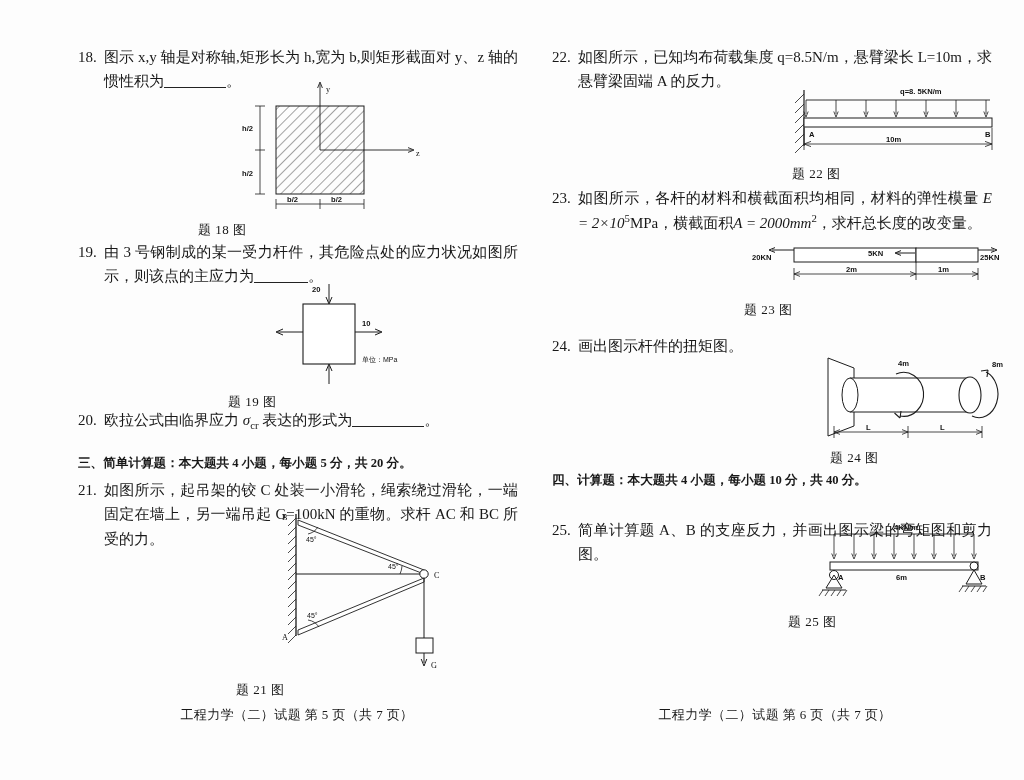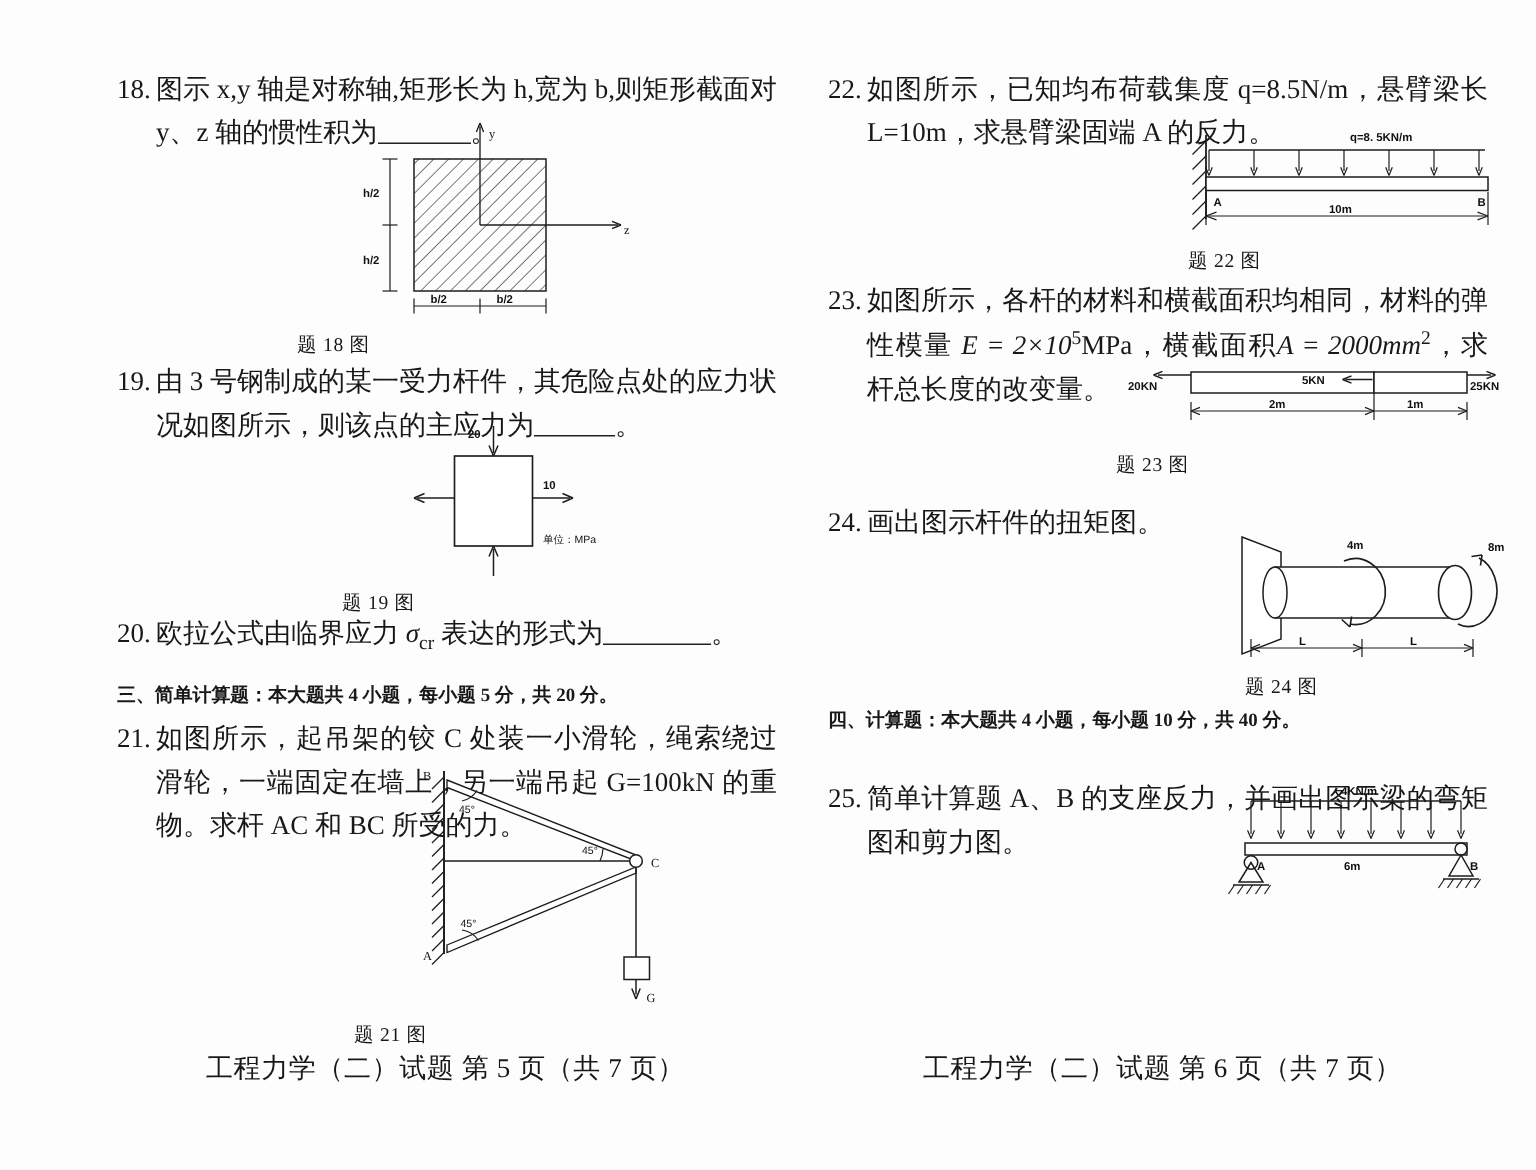--- a/index.html
+++ b/index.html
@@ -9,37 +9,37 @@
     font-family:"Liberation Serif","DejaVu Serif",serif;
     color:#181818;
     position:relative;
     overflow:hidden;
   }
   .page{position:absolute;inset:0;}
   .col{position:absolute;top:0;width:470px;height:780px;}
   .col-left{left:78px;}
   .col-right{left:552px;text-decoration:underline;}
 
-  .q{position:absolute;width:440px;font-size:18px;line-height:1.62;text-align:justify;}
+  .q{position:absolute;width:440px;font-size:15px;line-height:1.62;text-align:justify;}
   .q .num{position:absolute;left:0;top:0;width:26px;text-align:left;}
   .q .body{margin-left:26px;display:block;}
   .blank{display:inline-block;border-bottom:1px solid #222;vertical-align:-2px;}
   .b7{width:62px;}
   .b8{width:54px;}
   .b9{width:72px;}
   .sec{position:absolute;width:450px;font-size:12.6px;font-weight:bold;}
   .fig-cap{text-align:left;font-size:13px;margin-top:3px;letter-spacing:.5px;}
   .figure{position:absolute;}
   svg{display:block;overflow:visible;}
   .ln{stroke:#1c1c1c;fill:none;}
   .fillw{fill:#ffffff;stroke:#1c1c1c;}
   .lbl{font-family:"Liberation Serif",serif;font-size:8.2px;fill:#101010;}
   .lbl-b{font-family:"Liberation Sans",sans-serif;font-size:7.6px;fill:#101010;font-weight:bold;}
   .lbl-s{font-family:"Liberation Sans",sans-serif;font-size:7px;fill:#101010;}
-  .footer{position:absolute;bottom:56px;font-size:18px;width:470px;text-align:center;letter-spacing:.4px;}
+  .footer{position:absolute;bottom:56px;font-size:13px;width:470px;text-align:center;letter-spacing:.4px;}
   .foot-left{left:62px;}
   .foot-right{left:540px;}
   i.it{font-family:"Liberation Serif",serif;font-style:italic;}
   sub{font-size:.72em;}
   sup{font-size:.72em;}
 </style>
 </head>
 <body>
 
 <div class="page">
@@ -323,17 +323,18 @@
           <line class="ln" x1="160" y1="68" x2="184" y2="68" stroke-width="1"></line>
           <line class="ln" x1="161" y1="68" x2="157" y2="74" stroke-width="0.8"></line>
           <line class="ln" x1="167" y1="68" x2="163" y2="74" stroke-width="0.8"></line>
           <line class="ln" x1="173" y1="68" x2="169" y2="74" stroke-width="0.8"></line>
           <line class="ln" x1="179" y1="68" x2="175" y2="74" stroke-width="0.8"></line>
           <line class="ln" x1="185" y1="68" x2="181" y2="74" stroke-width="0.8"></line>
         </g>
         <text class="lbl-b" x="178" y="62">B</text>
         <text class="lbl-b" x="94" y="62">6m</text>
       </svg>
+      <div class="fig-cap" style="margin-left:-14px;">题 25 图</div>
     </div>
 
     <div class="footer foot-right" style="left:-12px;">工程力学（二）试题   第 6 页（共 7 页）</div>
   </div>
 </div>
 
 </body></html>

